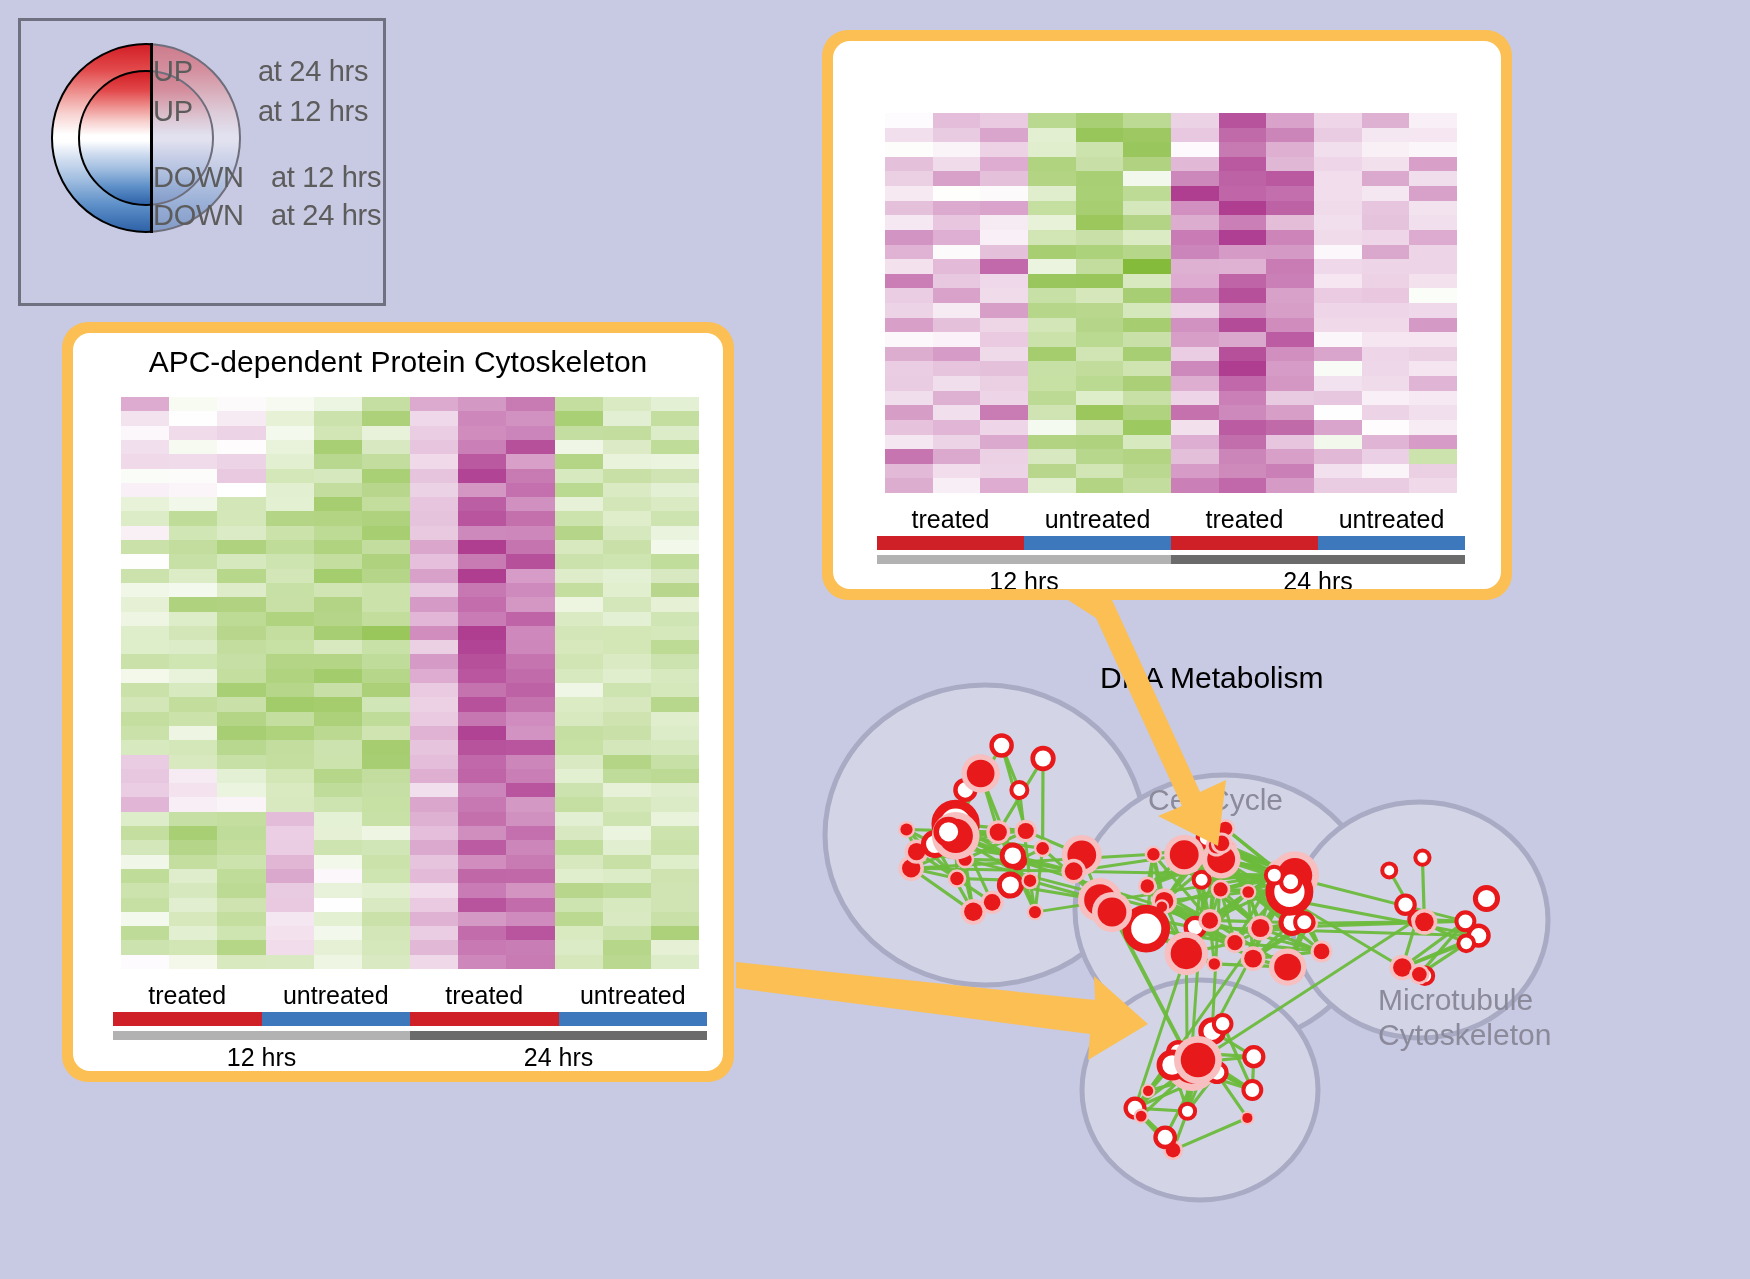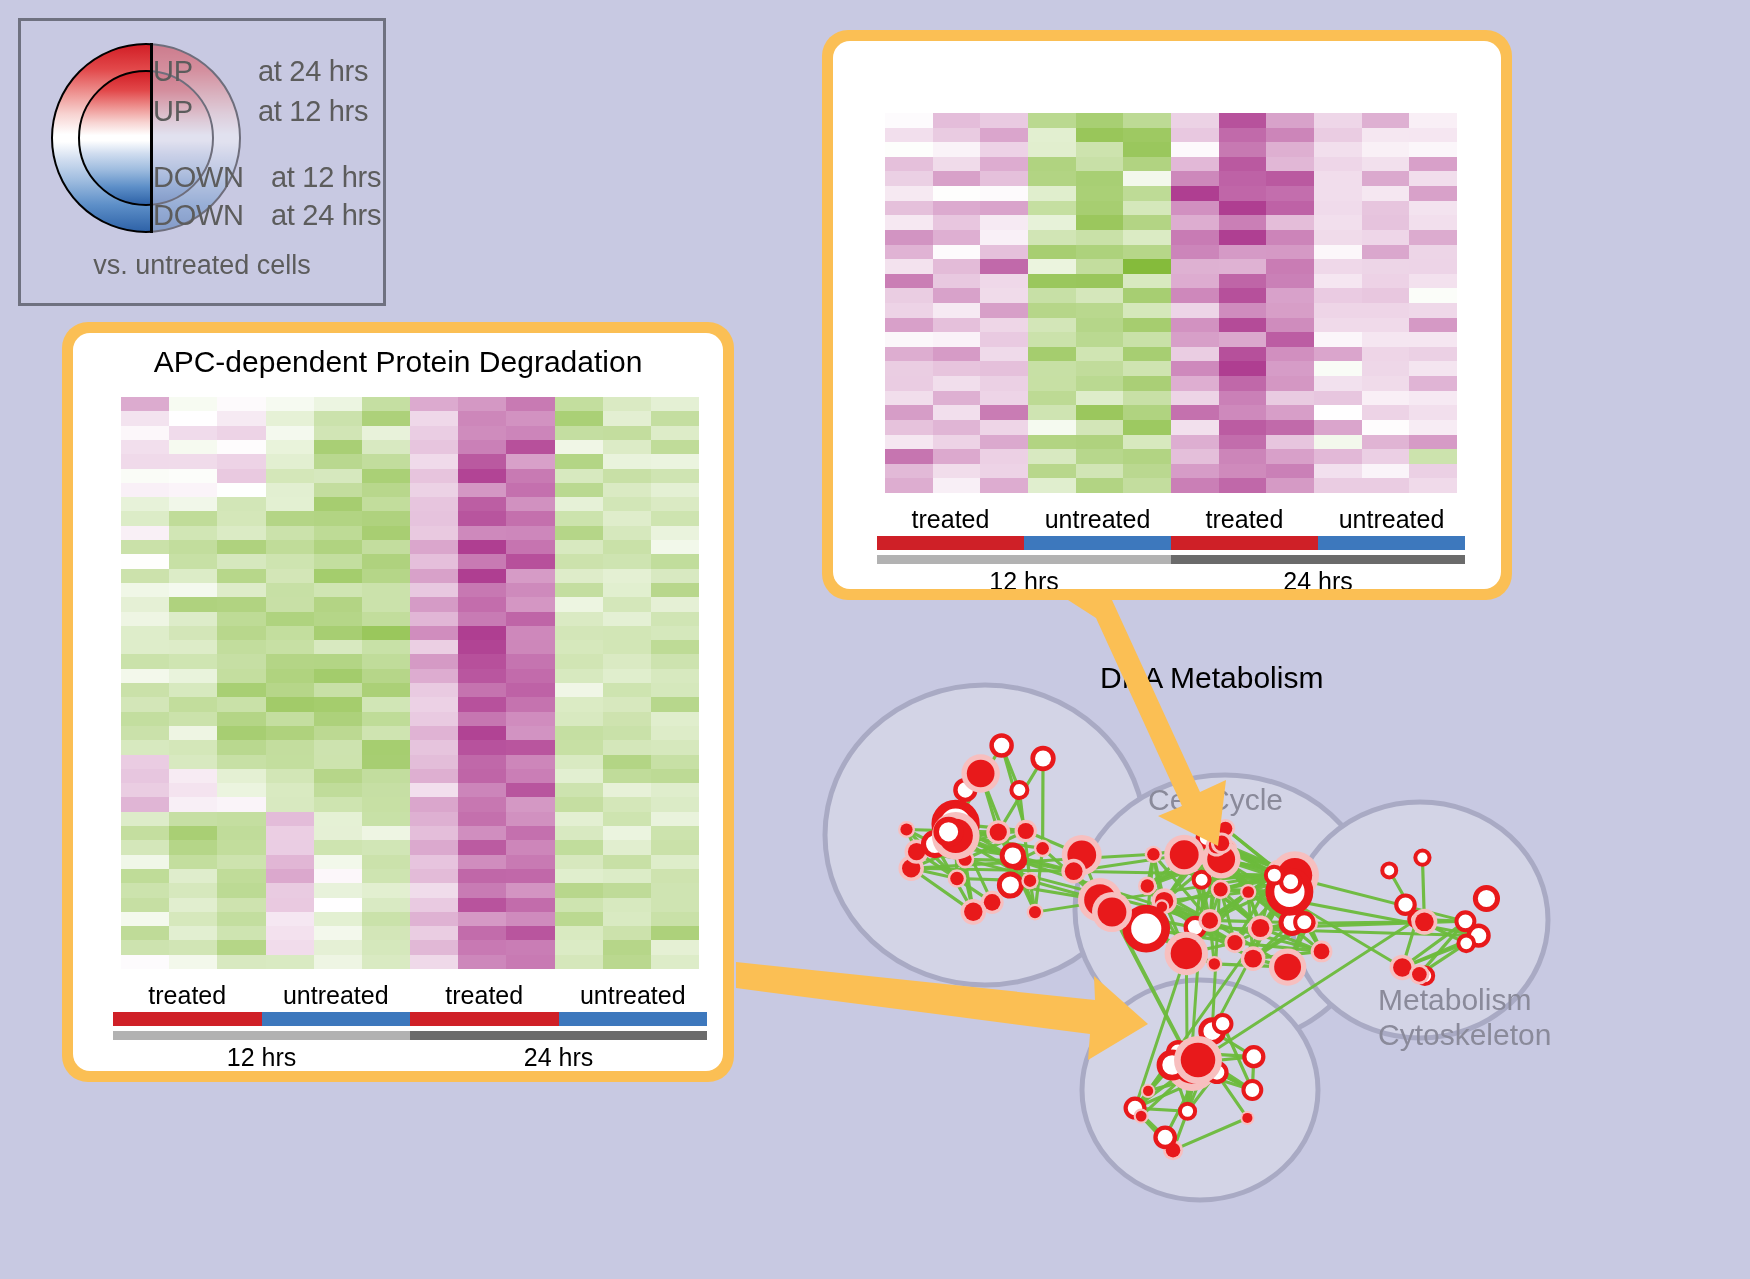--- a/index.html
+++ b/index.html
@@ -261,21 +261,20 @@
     </div>
     <div class="ck-label" style="left:132px; top:34px;">UP</div>
     <div class="ck-label" style="left:237px; top:34px;">at 24 hrs</div>
     <div class="ck-label" style="left:132px; top:74px;">UP</div>
     <div class="ck-label" style="left:237px; top:74px;">at 12 hrs</div>
     <div class="ck-label" style="left:132px; top:140px;">DOWN</div>
     <div class="ck-label" style="left:250px; top:140px;">at 12 hrs</div>
     <div class="ck-label" style="left:132px; top:178px;">DOWN</div>
     <div class="ck-label" style="left:250px; top:178px;">at 24 hrs</div>
     <div class="ck-foot">
-      <div>vs. untreated cells</div>
     </div>
   </div>
 
 
   <div class="panel" id="panel-rep">
     <div class="panel-inner">
       <div class="heat-area" id="heat-rep-area" style="left:52px; top:72px; width:572px; height:380px;">
         <div class="heat-grid" id="heat-rep" style="grid-template-columns: repeat(12, 1fr); grid-template-rows: repeat(26, 1fr);">
             <div class="heat-cell" style="background: rgb(253, 251, 253);"></div>
             <div class="heat-cell" style="background: rgb(228, 189, 218);"></div>
@@ -611,21 +610,21 @@
         <div class="axis-times">
           <div>12 hrs</div>
           <div>24 hrs</div>
         </div>
       </div>
     </div>
   </div>
 
   <div class="panel" id="panel-apc">
     <div class="panel-inner">
-      <h2 class="panel-title">APC-dependent Protein Degradation</h2>
+      <h2 class="panel-title">APC-dependent Protein Cytoskeleton</h2>
       <div class="heat-area" id="heat-apc-area" style="left:48px; top:64px; width:578px; height:572px;">
         <div class="heat-grid" id="heat-apc" style="grid-template-columns: repeat(12, 1fr); grid-template-rows: repeat(40, 1fr);">
             <div class="heat-cell" style="background: rgb(220, 171, 207);"></div>
             <div class="heat-cell" style="background: rgb(247, 251, 242);"></div>
             <div class="heat-cell" style="background: rgb(253, 250, 252);"></div>
             <div class="heat-cell" style="background: rgb(246, 250, 241);"></div>
             <div class="heat-cell" style="background: rgb(236, 245, 225);"></div>
             <div class="heat-cell" style="background: rgb(197, 223, 162);"></div>
             <div class="heat-cell" style="background: rgb(220, 170, 207);"></div>
             <div class="heat-cell" style="background: rgb(212, 152, 196);"></div>
@@ -1539,21 +1538,21 @@
           <circle cx="365.16860902182344" cy="527.2708616721767" r="9.684336419753087" fill="#ffffff" stroke="#e8191b" stroke-width="4.35795138888889"></circle>
           <circle cx="447.3873794951761" cy="507.93480951148683" r="7.022427983539095" fill="#f7bfbf"></circle>
           <circle cx="447.3873794951761" cy="507.93480951148683" r="5.056148148148148" fill="#e8191b"></circle>
           <circle cx="372.1242926572749" cy="455.02524558801724" r="12.692309670781892" fill="#ffffff" stroke="#e8191b" stroke-width="5.711539351851852"></circle>
           <circle cx="398" cy="450" r="24" fill="#f7bfbf"></circle>
           <circle cx="398" cy="450" r="17.28" fill="#e8191b"></circle>
         </g>
       </svg>
     <div class="net-label dark" style="left:300px; top:50px;">DNA Metabolism</div>
     <div class="net-label gray" style="left:348px; top:172px;">Cell Cycle</div>
-    <div class="net-label gray" style="left:578px; top:372px; text-align:left;">Metabolism
+    <div class="net-label gray" style="left:578px; top:372px; text-align:left;">Microtubule
 Cytoskeleton</div>
   </div>
 
   <svg class="arrow-svg">
 
     <polygon points="1068,600 1112,600 1200,792 1226,780 1218,846 1158,816 1182,806 1096,618" fill="#fbbf54"></polygon>
 
     <polygon points="736,962 1095,1000 1094,976 1148,1024 1088,1060 1090,1034 736,988" fill="#fbbf54"></polygon>
   </svg>
 

